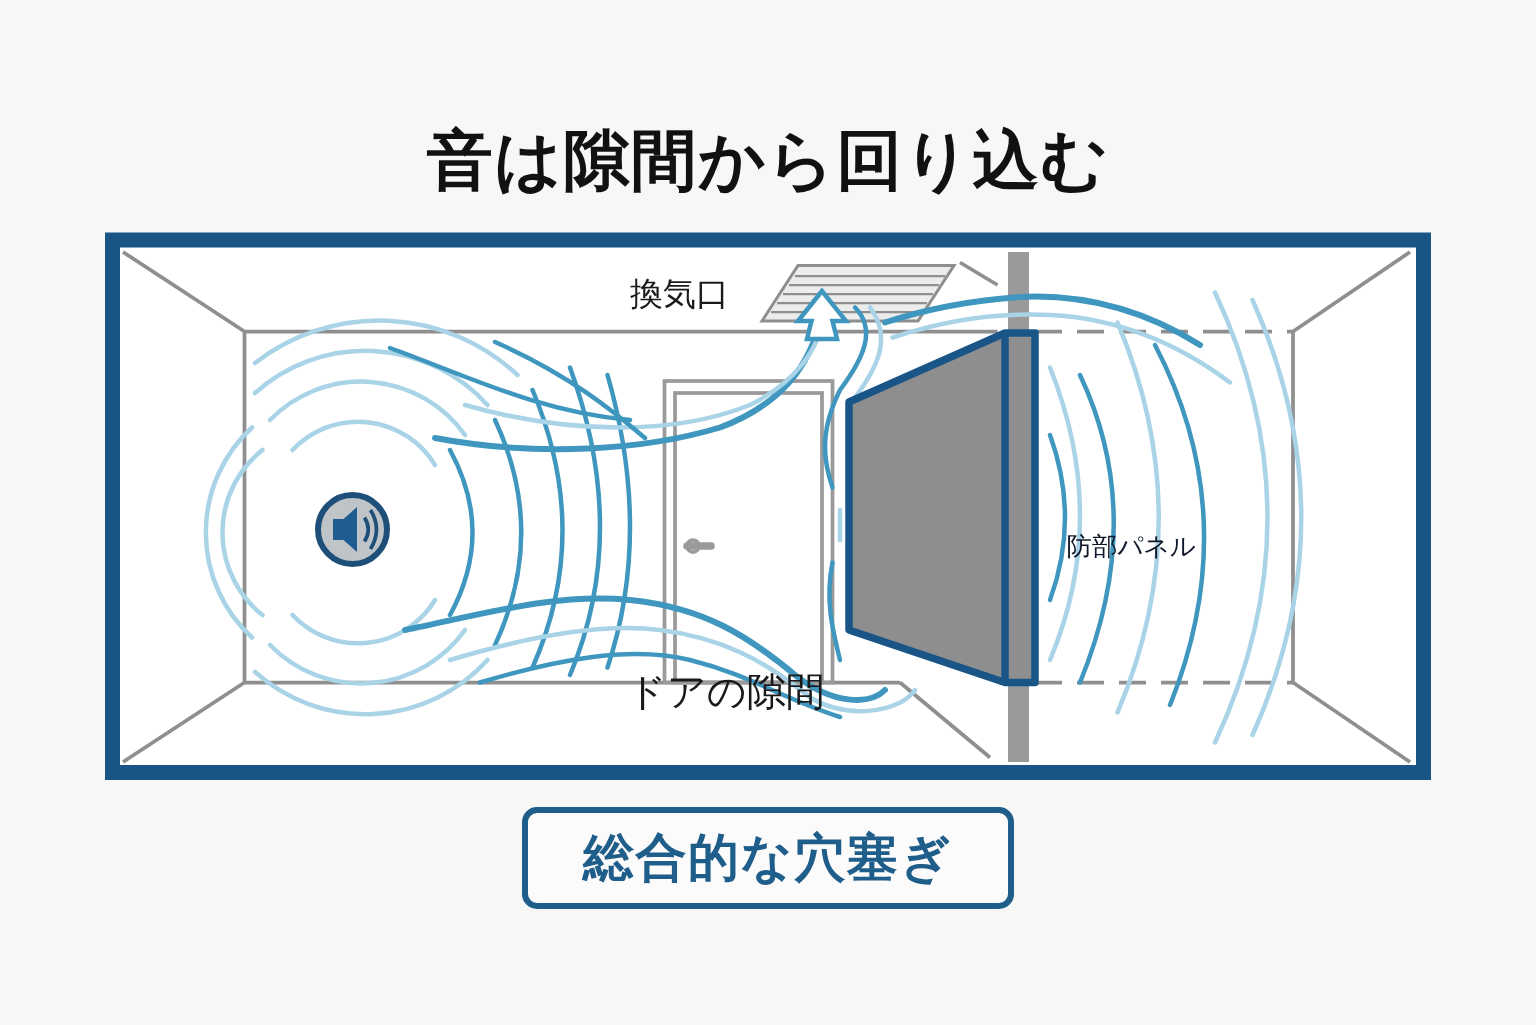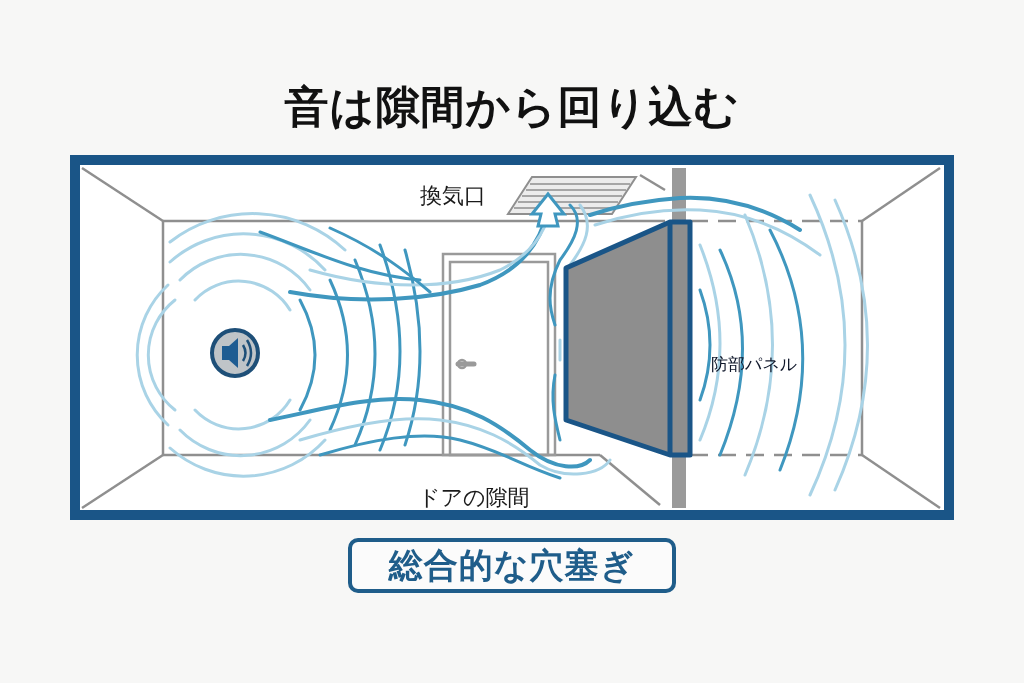--- a/index.html
+++ b/index.html
@@ -9,24 +9,24 @@
   }
   .title {
     position:absolute; left:0; width:1024px; top:78px; text-align:center;
     font-size:44px; font-weight:bold; color:#111; letter-spacing:1px;
   }
   svg.scene { position:absolute; left:0; top:0; }
   .label {
     position:absolute; font-weight:normal; white-space:nowrap;
   }
   .label-vent { left:420px; top:181px; font-size:22px; color:#1a1a1a; }
-  .label-door { left:418px; top:483px; font-size:22px; color:#1a1a1a; }
+  .label-door { left:418px; top:444px; font-size:26px; color:#1a1a1a; }
   .label-panel { left:711px; top:343px; font-size:17px; color:#0f172a;margin-top:10px; }
   .bottom-box {
-    position:absolute; left:348px; top:538px; width:328px; height:55px;
+    position:absolute; left:348px; top:538px; width:328px; height:68px;
     border:4px solid #1f5d8a; border-radius:10px; box-sizing:border-box;
     background:#fbfbfb; display:flex; align-items:center; justify-content:center;
   }
   .bottom-text { font-size:34px; font-weight:bold; color:#1f5d8a; letter-spacing:1px; }
 </style>
 </head>
 <body>
 
 <div class="title">音は隙間から回り込む</div>
 

